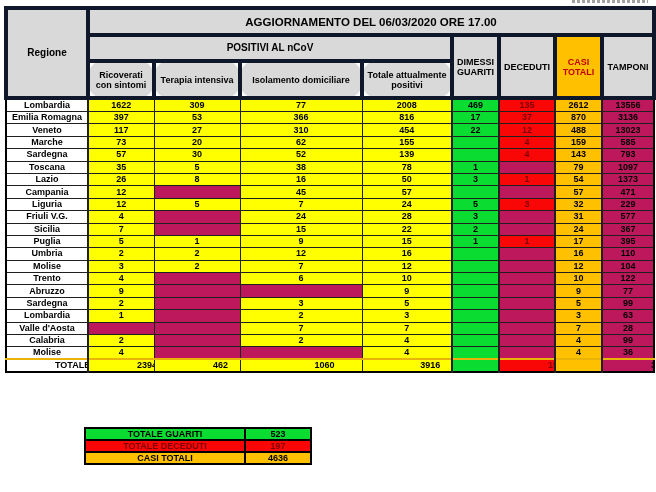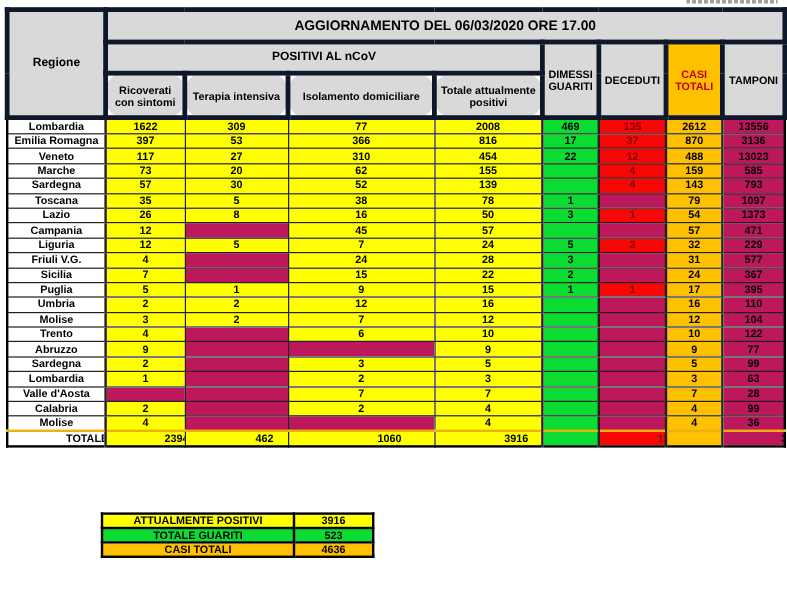--- a/index.html
+++ b/index.html
@@ -345,27 +345,27 @@
           <td class="c-orange">4636</td>
           <td class="c-white">36359</td>
         </tr>
       </tbody>
   </table>
 </div>
 
 <div id="summary">
   <table>
     <tbody>
-        <tr class="s-yellow">
-      <td class="lab c-yellow">ATTUALMENTE POSITIVI</td>
-      <td class="val c-yellow">3916</td>
-    </tr>
     <tr class="s-green">
       <td class="lab c-green">TOTALE GUARITI</td>
       <td class="val c-green">523</td>
+    </tr>
+    <tr class="s-red">
+      <td class="lab c-red">TOTALE DECEDUTI</td>
+      <td class="val c-red">197</td>
     </tr>
     <tr class="s-orange">
       <td class="lab c-orange">CASI TOTALI</td>
       <td class="val c-orange">4636</td>
     </tr>
   </tbody>
     </table>
 </div>
 
 </body></html>

